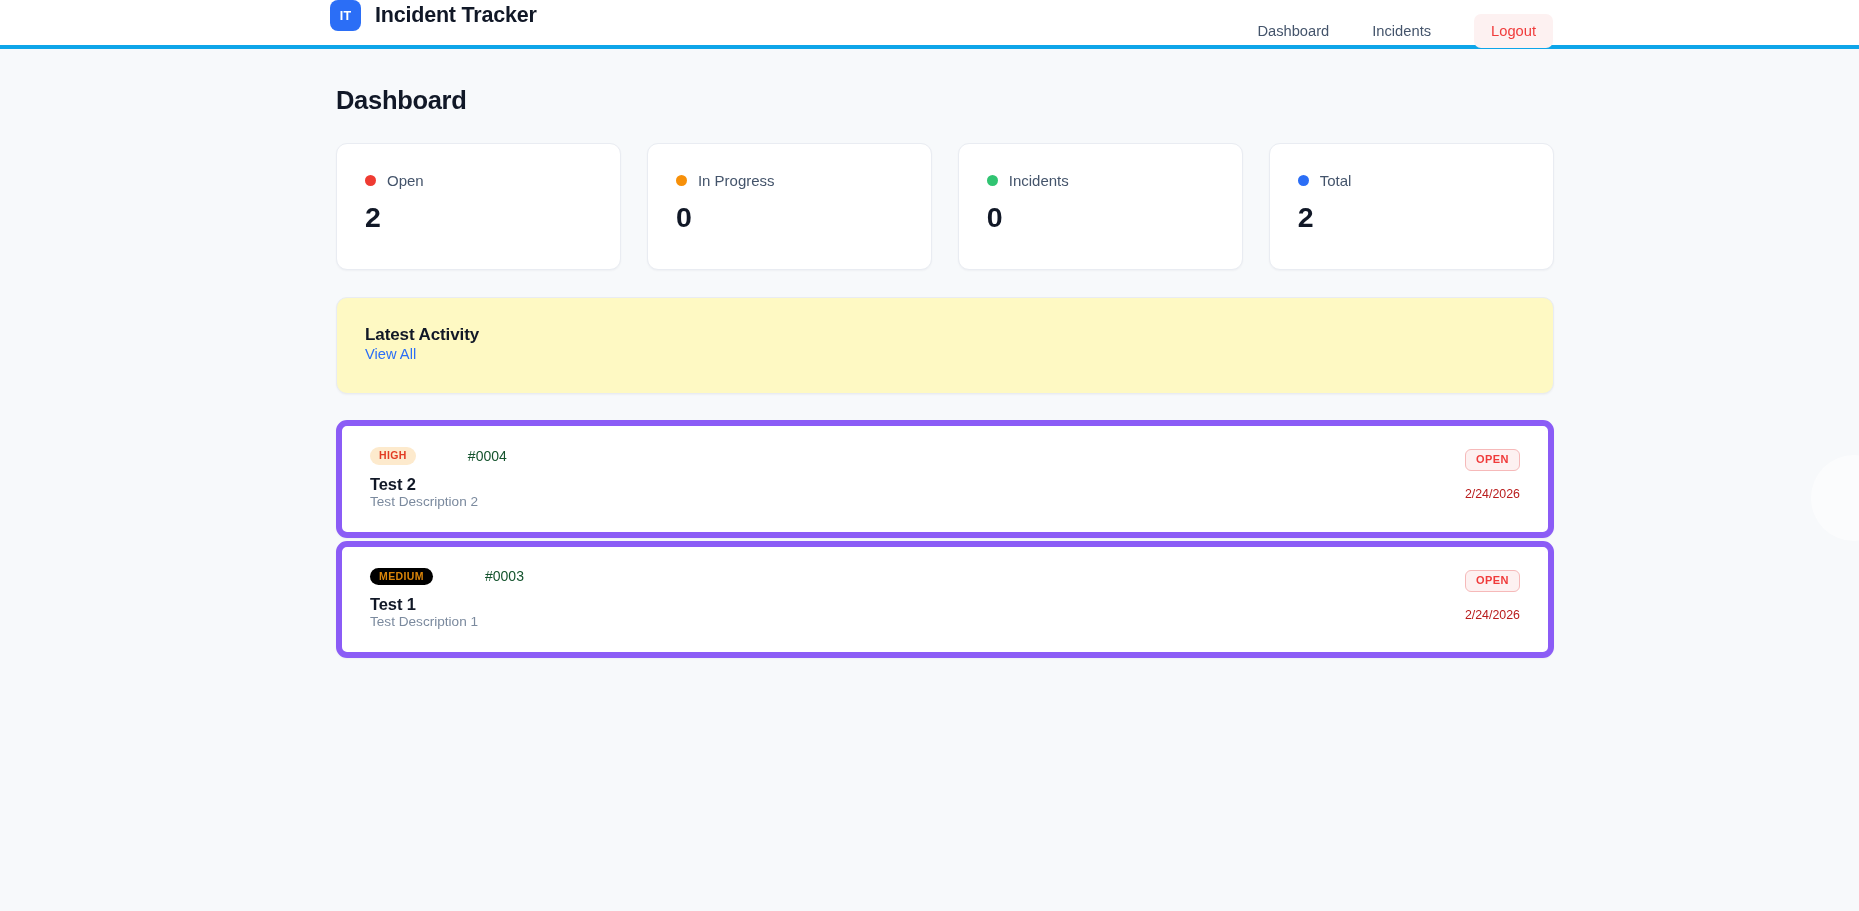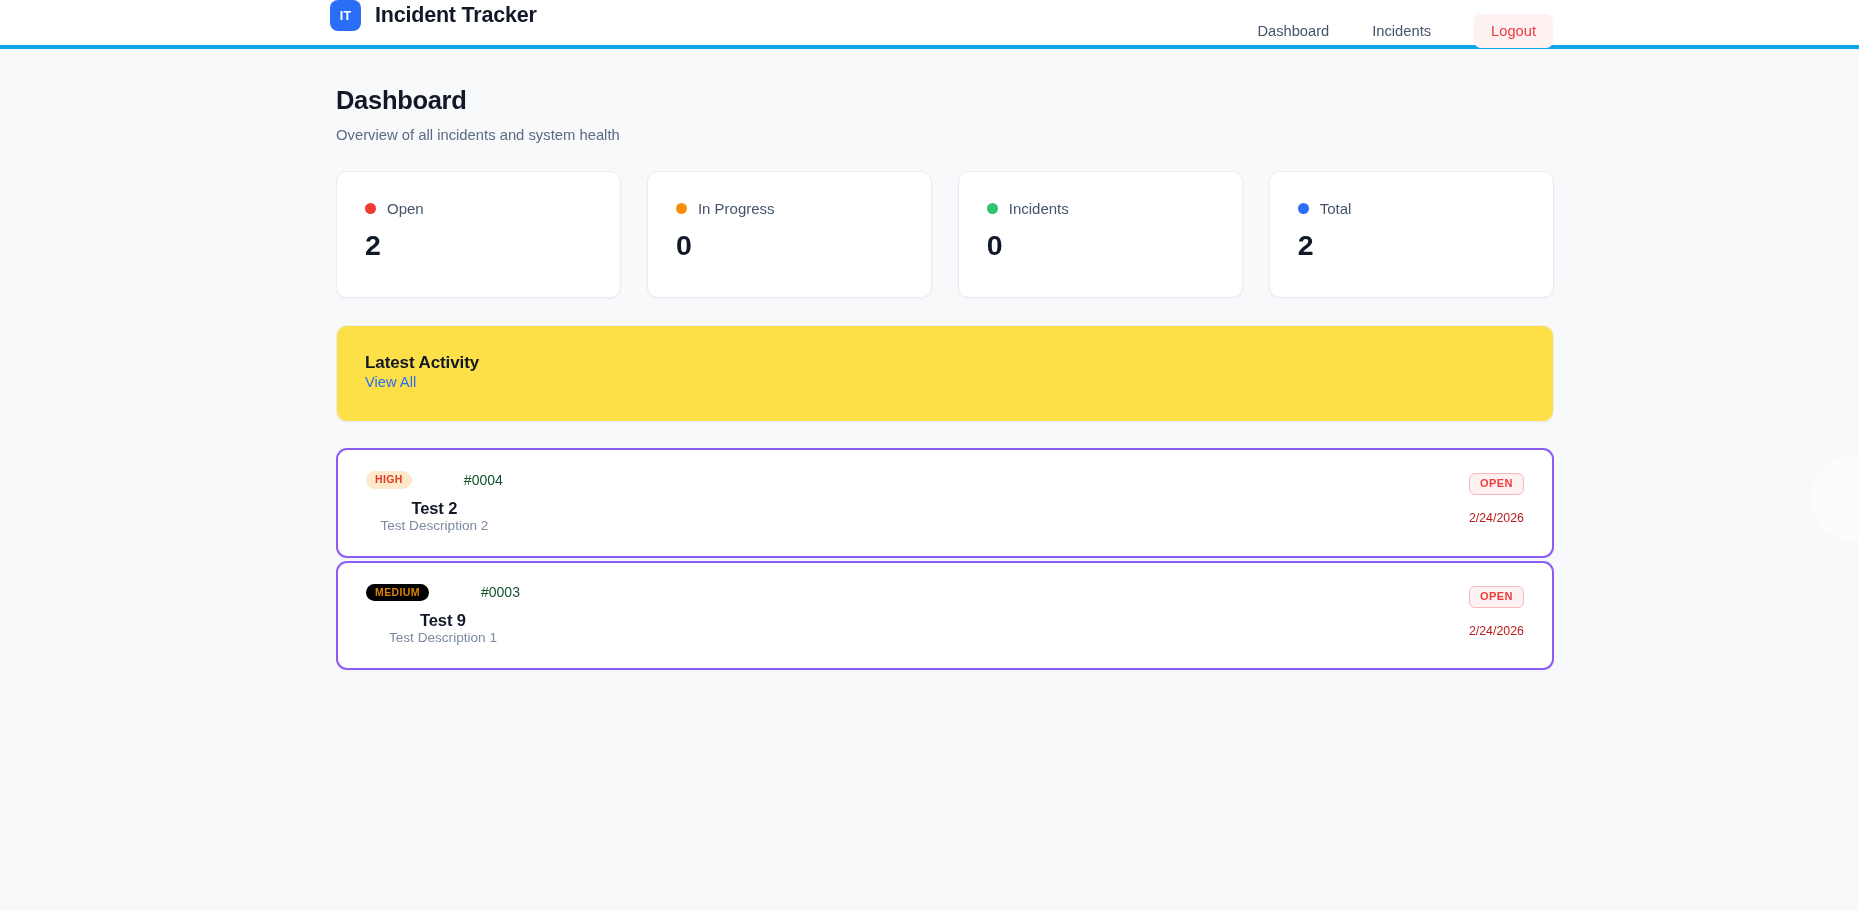--- a/index.html
+++ b/index.html
@@ -147,21 +147,21 @@
     font-size: 28.5px;
     font-weight: bold;
     color: #111827;
     letter-spacing: -0.5px;
   }
 
   
   .activity-card {
     margin-top: 27px;
     width: 1218px;
-    background: #fde047;
+    background: #fef9c3;
     border: 1px solid #e9ecf2;
     border-radius: 11px;
     padding: 27px 28px 30px 28px;
     box-shadow: 0 1px 2px rgba(16,24,40,0.04);
   }
 
   .activity-title {
     font-size: 17px;
     font-weight: bold;
     color: #111827;
@@ -180,29 +180,28 @@
   .incident-list {
     margin-top: 26px;
     width: 1218px;
     display: flex;
     flex-direction: column;
     gap: 3px;
   }
 
   .incident-card {
     background: #ffffff;
-    border: 2px solid #8b5cf6;
+    border: 6px solid #8b5cf6;
     border-radius: 11px;
     padding: 21px 28px 23px 28px;
     box-shadow: 0 1px 2px rgba(16,24,40,0.04);
     display: flex;
     justify-content: space-between;
     align-items: flex-start;
     min-height: 94px;
-    text-align: center;
   }
 
   .inc-left { display: flex; flex-direction: column; }
 
   .inc-meta {
     display: flex;
     align-items: center;
     gap: 12px;
   }
 
@@ -286,21 +285,20 @@
   <div class="nav">
     <a class="nav-link">Dashboard</a>
     <a class="nav-link">Incidents</a>
     <button class="logout-btn">Logout</button>
   </div>
 </div>
 
 <div class="page">
 
   <div class="page-title">Dashboard</div>
-  <div class="page-sub">Overview of all incidents and system health</div>
 
   <div class="stats">
     <div class="stat-card">
       <div class="stat-head">
         <span class="dot" style="background:#ef3b32"></span>
         <span class="stat-label">Open</span>
       </div>
       <div class="stat-value">2</div>
     </div>
 
@@ -350,21 +348,21 @@
         <span class="inc-date">2/24/2026</span>
       </div>
     </div>
 
     <div class="incident-card">
       <div class="inc-left">
         <div class="inc-meta">
           <span class="pri-badge pri-medium">MEDIUM</span>
           <span class="inc-id">#0003</span>
         </div>
-        <div class="inc-title">Test 9</div>
+        <div class="inc-title">Test 1</div>
         <div class="inc-desc">Test Description 1</div>
       </div>
       <div class="inc-right">
         <span class="status-badge">OPEN</span>
         <span class="inc-date">2/24/2026</span>
       </div>
     </div>
 
   </div>
 </div>

